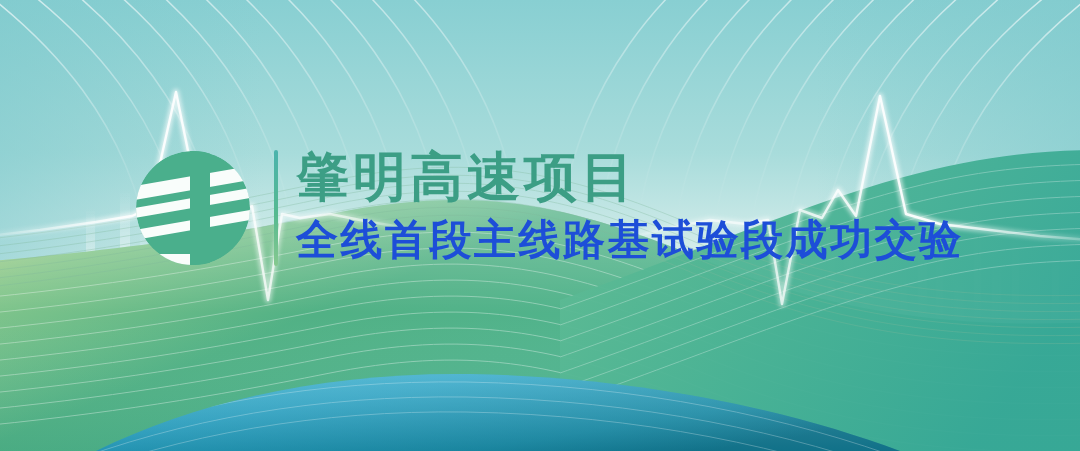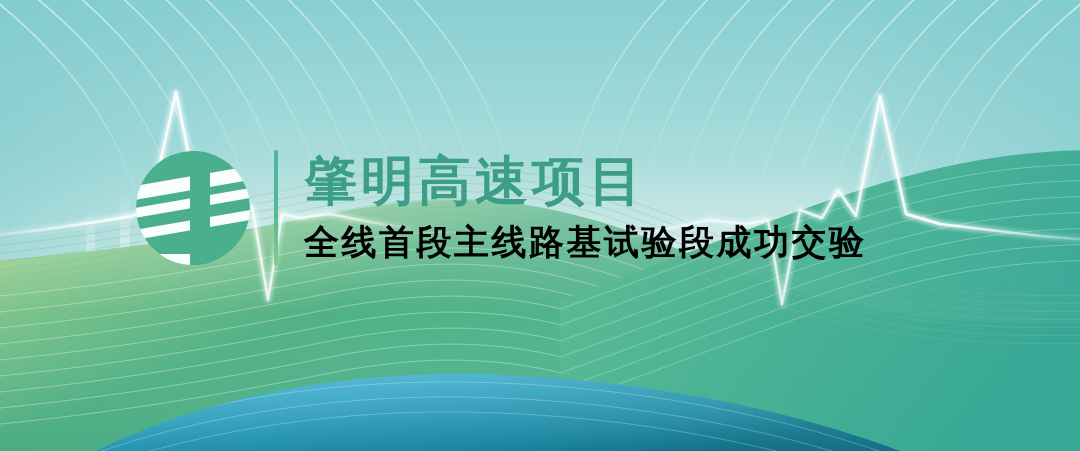--- a/index.html
+++ b/index.html
@@ -37,42 +37,42 @@
     flex:0 0 auto;
   }
   #divider {
     width:4px; height:116px;
     margin-left:20px;
     border-radius:2px;
     background:linear-gradient(180deg,#4bb3ad 0%,#55b990 55%,#86c98f 100%);
     flex:0 0 auto;
   }
   #text-block {
-    margin-left:26px;
+    margin-left:18px;
     display:flex;
     flex-direction:column;
     justify-content:center;
   }
   #title {
     font-family:"Liberation Serif", serif;
     font-size:53px;
     font-weight:700;
     letter-spacing:4px;
     line-height:1.05;
     color:#3c9e85;
     white-space:nowrap;
   }
   #subtitle {
     margin-top:14px;
-    font-family:Liberation Serif, serif;
-    font-size:35px;
+    font-family:Liberation Mono, monospace;
+    font-size:42px;
     font-weight:700;
     letter-spacing:2.5px;
     line-height:1.1;
-    color:#000000;
+    color:#1d4ed8;
     white-space:nowrap;
   }
 </style>
 </head>
 <body>
 
 <div id="banner">
 
   <svg id="bg-svg" viewBox="0 0 1080 451" preserveAspectRatio="none">
     <defs>

